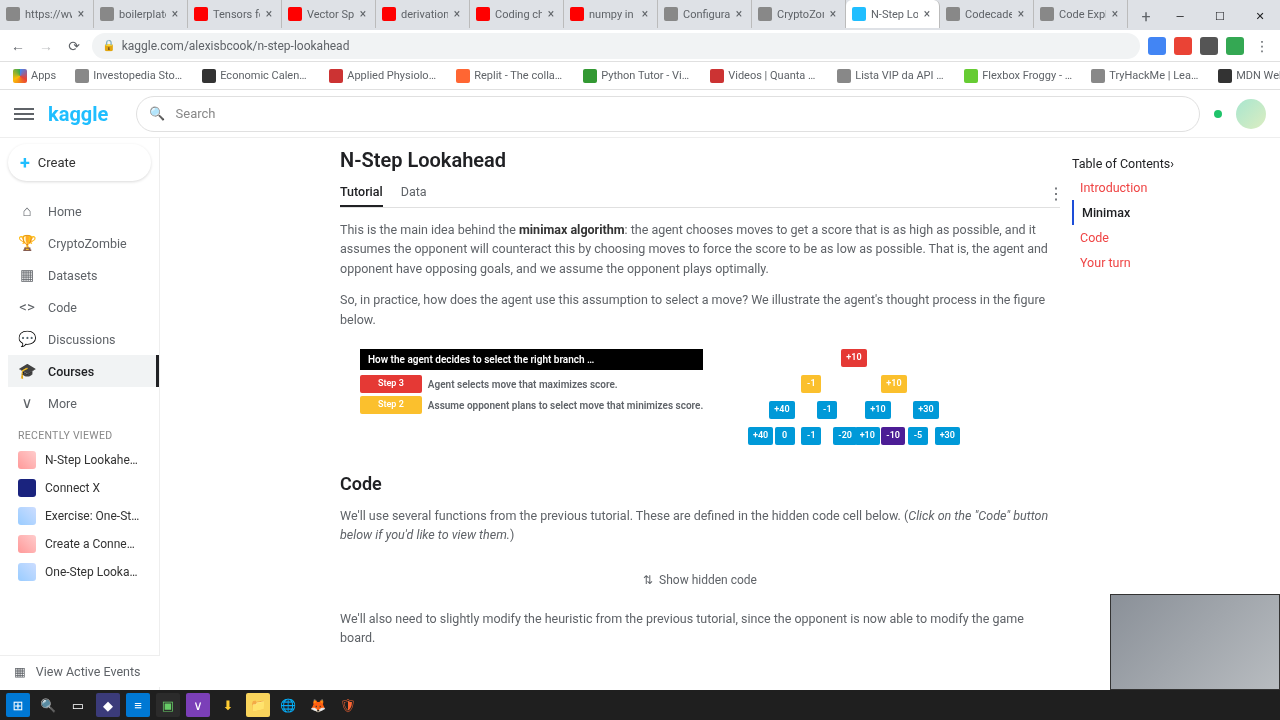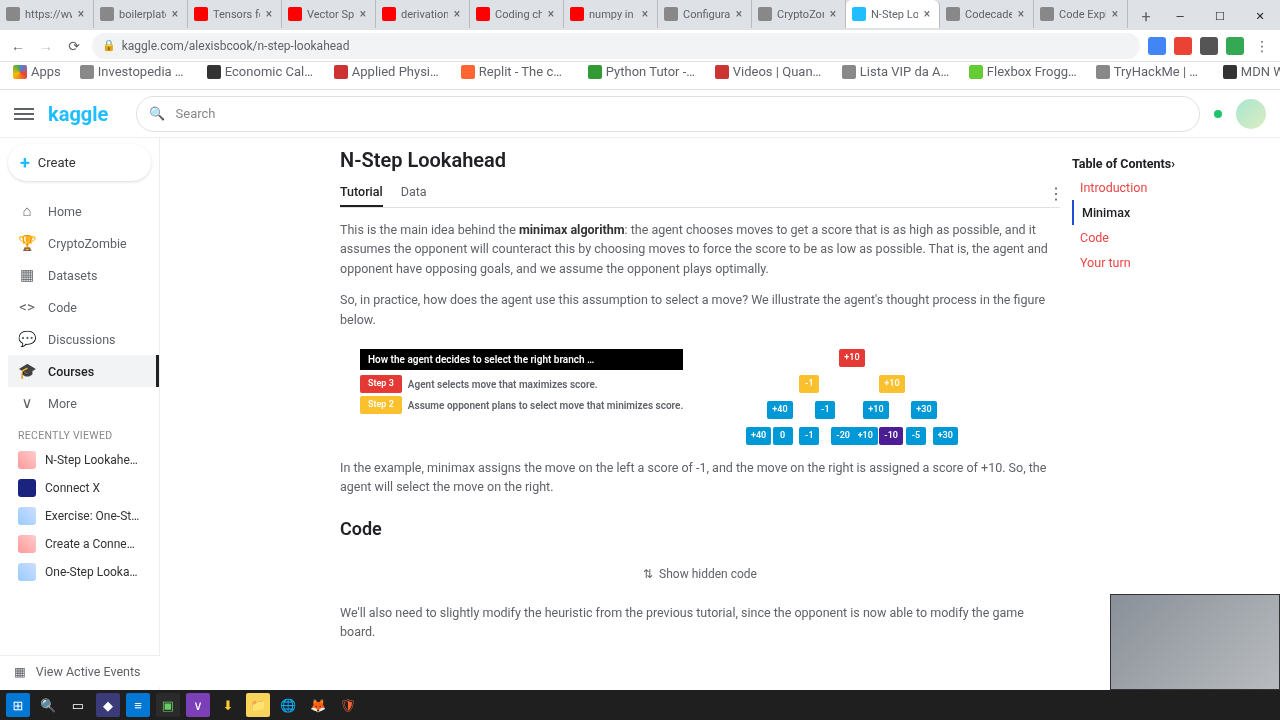--- a/index.html
+++ b/index.html
@@ -13,21 +13,21 @@
 .tab .close{width:12px;height:12px;margin-left:3px;flex-shrink:0;color:#5f6368;font-size:12px;line-height:12px;text-align:center}
 .newtab{width:28px;height:28px;display:flex;align-items:center;justify-content:center;font-size:16px;color:#5f6368;cursor:pointer}
 .win-ctl{display:flex;margin-left:auto}
 .win-btn{width:40px;height:28px;display:flex;align-items:center;justify-content:center;font-size:11px;cursor:pointer}
 .addr-bar{height:32px;background:#fff;display:flex;align-items:center;padding:0 8px;gap:8px;border-bottom:1px solid #e0e0e0}
 .nav-icon{width:20px;height:20px;display:flex;align-items:center;justify-content:center;color:#5f6368;cursor:pointer;font-size:14px}
 .url-box{flex:1;height:26px;background:#f1f3f4;border-radius:14px;display:flex;align-items:center;padding:0 10px;font-size:12px;color:#5f6368}
 .url-box .lock{margin-right:6px;font-size:11px}
 .ext-icons{display:flex;gap:8px;align-items:center}
 .ext-ic{width:18px;height:18px;border-radius:3px;cursor:pointer}
-.bm-bar{height:28px;background:#fff;display:flex;align-items:flex-start;padding:0 8px;gap:9px;border-bottom:1px solid #e0e0e0;font-size:13px}
+.bm-bar{height:28px;background:#fff;display:flex;align-items:center;padding:0 8px;gap:9px;border-bottom:1px solid #e0e0e0;font-size:11px}
 .bm{display:flex;align-items:center;padding:2px 5px;cursor:pointer;color:#5f6368;border-radius:3px}
 .bm .bic{width:14px;height:14px;margin-right:4px;border-radius:2px}
 .bm span{white-space:nowrap;overflow:hidden;max-width:90px;text-overflow:ellipsis}
 .kaggle{height:calc(100% - 90px - 30px);display:flex;background:#fff}
 .k-header{position:absolute;top:90px;left:0;right:0;height:48px;background:#fff;display:flex;align-items:center;padding:0 14px;gap:14px;z-index:10;border-bottom:1px solid #eee}
 .hamburger{width:20px;height:20px;cursor:pointer;display:flex;flex-direction:column;justify-content:center;gap:3px}
 .hamburger div{height:2px;background:#5f6368}
 .k-logo{font-weight:700;font-size:20px;color:#20beff;cursor:pointer}
 .k-search{flex:1;height:36px;background:#fff;border:1px solid #e0e0e0;border-radius:20px;display:flex;align-items:center;padding:0 12px;margin-left:14px;color:#888}
 .k-search .sic{margin-right:10px}
@@ -48,31 +48,31 @@
 .content{flex:1;max-width:720px;margin-left:180px}
 .page-title{font-size:20px;font-weight:600;padding:4px 0 6px}
 .pg-tabs{display:flex;gap:18px;border-bottom:1px solid #e0e0e0;margin-bottom:12px}
 .pg-tab{padding:6px 0;font-size:12.5px;color:#5f6368;cursor:pointer}
 .pg-tab.active{color:#202124;border-bottom:2px solid #202124;font-weight:500}
 .more-v{margin-left:auto;padding:6px;cursor:pointer;font-size:16px;color:#5f6368}
 .article{font-size:12.5px;line-height:1.55;color:#5f6368}
 .article p{margin:6px 0 12px}
 .article strong{color:#333}
 .article h2{font-size:18px;color:#202124;margin:18px 0 8px;font-weight:600}
-.minimax-fig{display:flex;gap:48px;padding:8px 20px;align-items:flex-start}
+.minimax-fig{display:flex;gap:30px;padding:8px 20px;align-items:flex-start}
 .steps{}
 .step-title{background:#000;color:#fff;font-size:10px;padding:3px 8px;font-weight:600;margin-bottom:5px}
 .step-row{display:flex;align-items:center;gap:6px;margin:3px 0;position:relative}
-.step-badge{font-size:9px;padding:2px 8px;color:#fff;border-radius:2px;font-weight:600}
+.step-badge{font-size:9px;padding:2px 18px;color:#fff;border-radius:2px;font-weight:600}
 .step-txt{font-size:10px;font-weight:600}
 .tree{position:relative;width:240px;height:95px}
 .node{position:absolute;font-size:9px;padding:2px 5px;color:#fff;border-radius:2px;font-weight:600;min-width:20px;text-align:center}
 .show-hidden{display:flex;align-items:center;justify-content:center;gap:6px;padding:14px;color:#5f6368;font-size:12px;cursor:pointer}
 .toc{width:180px;padding:8px 12px;font-size:12.5px}
-.toc-title{font-weight:700;padding:4px 0;display:flex;justify-content:flex-start;cursor:pointer}
+.toc-title{font-weight:400;padding:4px 0;display:flex;justify-content:flex-start;cursor:pointer}
 .toc-item{padding:5px 8px;color:#ef4444;cursor:pointer}
 .toc-item.active{color:#202124;border-left:2px solid #1d4ed8;font-weight:500}
 .taskbar{position:absolute;bottom:0;left:0;right:0;height:30px;background:#1f1f1f;display:flex;align-items:center;padding:0 6px;gap:6px}
 .tb-ic{width:24px;height:24px;display:flex;align-items:center;justify-content:center;cursor:pointer;color:#fff;font-size:13px;border-radius:2px}
 .webcam{position:absolute;bottom:30px;right:0;width:170px;height:96px;background:linear-gradient(135deg,#8a9098,#b8bcc0);border:1px solid #333}
 .fav-yt{background:#f00}
 .fav-gray{background:#888}
 .fav-k{background:#20beff}
 .ric1{background:linear-gradient(45deg,#f99,#fcc)}
 .ric2{background:#1a237e}
@@ -333,22 +333,22 @@
               <div class="node" style="left:41.333333333333336px;top:78px;background:#0099d8">0</div>
               <div class="node" style="left:68px;top:78px;background:#0099d8">-1</div>
               <div class="node" style="left:100px;top:78px;background:#0099d8">-20</div>
               <div class="node" style="left:121.33333333333334px;top:78px;background:#0099d8">+10</div>
               <div class="node" style="left:148px;top:78px;background:#4c1d95">-10</div>
               <div class="node" style="left:174.66666666666669px;top:78px;background:#0099d8">-5</div>
               <div class="node" style="left:201.33333333333334px;top:78px;background:#0099d8">+30</div>
             </div>
         </div>
 
-        <p>In the example, minimax assigns the move on the left a score of -1, and the move on the right is assigned a score of +10. So, the agent will select the move on the right.</p>
         <h2>Code</h2>
+        <p><span>We'll use several functions from the previous tutorial. These are defined in the hidden code cell below. (</span><em>Click on the "Code" button below if you'd like to view them.</em><span>)</span></p>
         <div class="show-hidden">
           <span>⇅</span>
           <span>Show hidden code</span>
         </div>
         <p>We'll also need to slightly modify the heuristic from the previous tutorial, since the opponent is now able to modify the game board.</p>
 
       </div>
     </div>
 
     <div class="toc">

